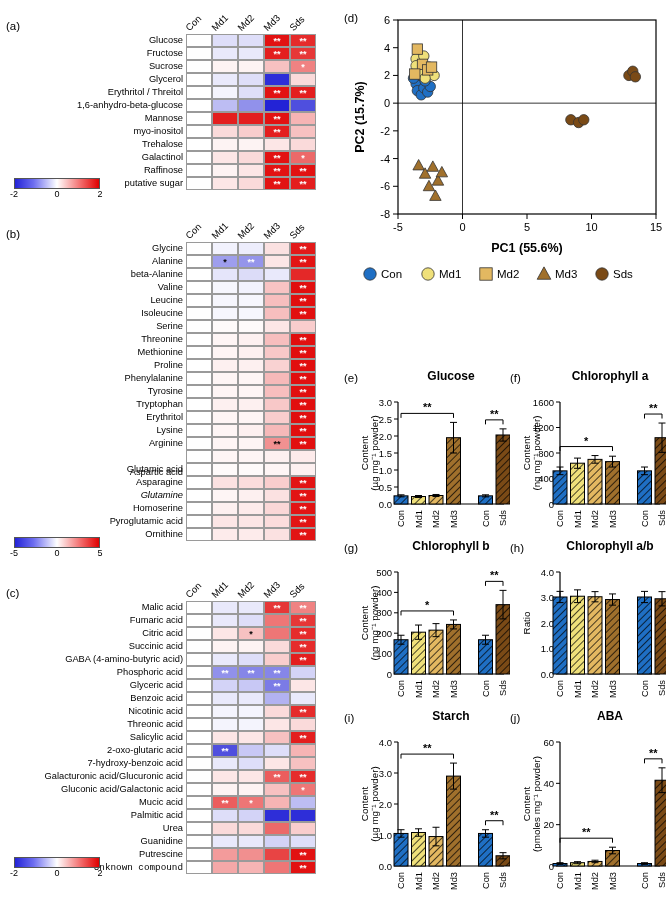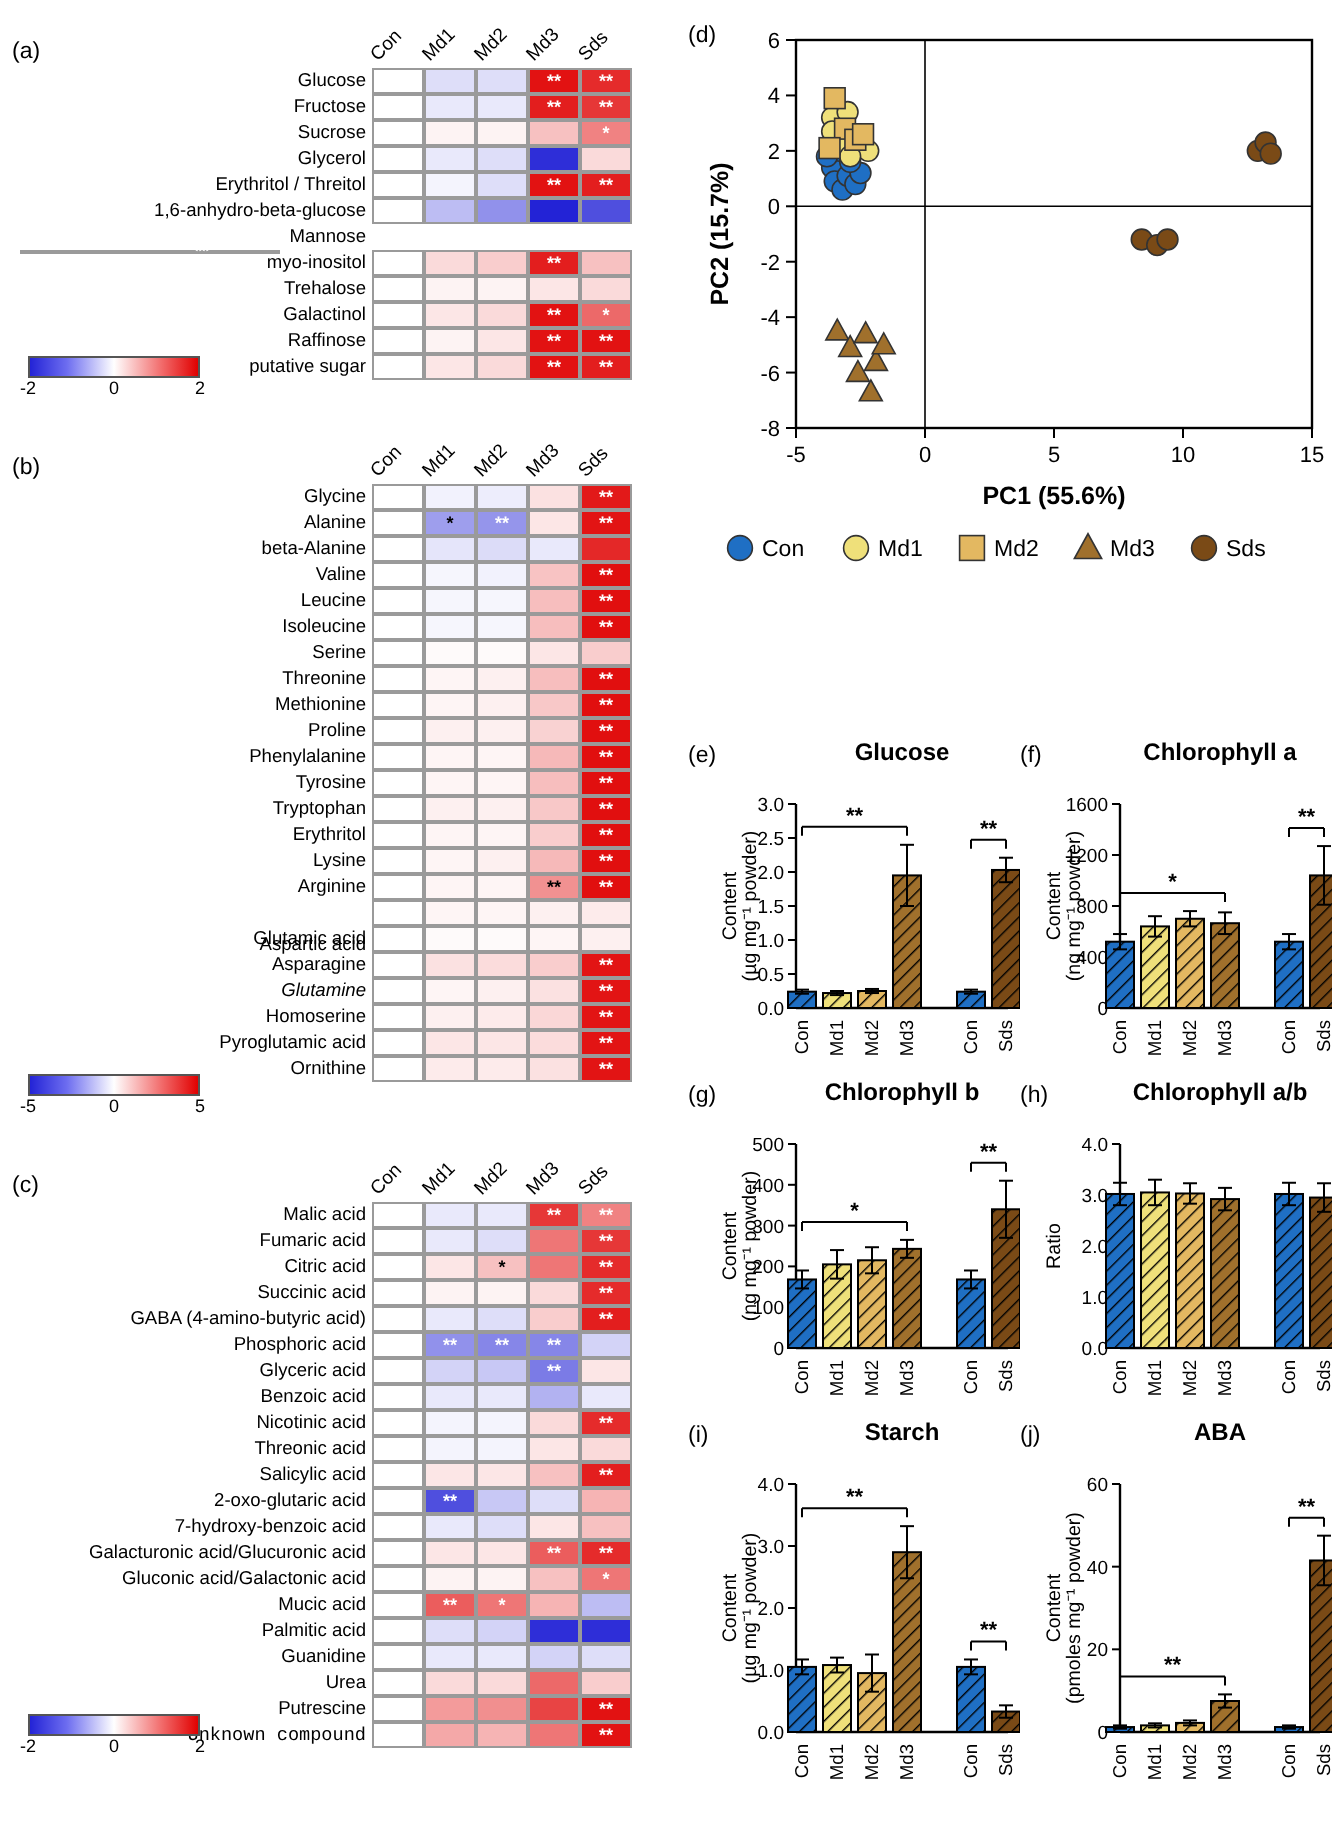--- a/index.html
+++ b/index.html
@@ -179,21 +179,21 @@
       <div class="hm-row" style="height: 13px;">
         <div class="hm-rowlabel" style="width: 176px; line-height: 13px;">1,6-anhydro-beta-glucose</div>
         <div class="hm-cells">
           <div class="hm-cell" style="background: rgb(255, 255, 255);"></div>
           <div class="hm-cell" style="background: rgb(189, 189, 243);"></div>
           <div class="hm-cell" style="background: rgb(145, 145, 235);"></div>
           <div class="hm-cell" style="background: rgb(35, 35, 214);"></div>
           <div class="hm-cell" style="background: rgb(79, 79, 222);"></div>
         </div>
       </div>
-      <div class="hm-row" style="height: 13px; flex-direction: column;">
+      <div class="hm-row" style="height: 13px;">
         <div class="hm-rowlabel" style="width: 176px; line-height: 13px;">Mannose</div>
         <div class="hm-cells">
           <div class="hm-cell" style="background: rgb(255, 255, 255);"></div>
           <div class="hm-cell" style="background: rgb(227, 30, 30);"></div>
           <div class="hm-cell" style="background: rgb(227, 30, 30);"></div>
           <div class="hm-cell" style="background: rgb(226, 18, 18);">
             <div class="star" style="color: rgb(255, 255, 255);">**</div>
           </div>
           <div class="hm-cell" style="background: rgb(246, 180, 180);"></div>
         </div>
@@ -778,37 +778,37 @@
         <div class="hm-rowlabel" style="width: 176px; line-height: 13px;">Palmitic acid</div>
         <div class="hm-cells">
           <div class="hm-cell" style="background: rgb(255, 255, 255);"></div>
           <div class="hm-cell" style="background: rgb(222, 222, 249);"></div>
           <div class="hm-cell" style="background: rgb(211, 211, 247);"></div>
           <div class="hm-cell" style="background: rgb(46, 46, 216);"></div>
           <div class="hm-cell" style="background: rgb(46, 46, 216);"></div>
         </div>
       </div>
       <div class="hm-row" style="height: 13px;">
+        <div class="hm-rowlabel" style="width: 176px; line-height: 13px;">Urea</div>
+        <div class="hm-cells">
+          <div class="hm-cell" style="background: rgb(255, 255, 255);"></div>
+          <div class="hm-cell" style="background: rgb(250, 218, 218);"></div>
+          <div class="hm-cell" style="background: rgb(250, 218, 218);"></div>
+          <div class="hm-cell" style="background: rgb(236, 105, 105);"></div>
+          <div class="hm-cell" style="background: rgb(249, 205, 205);"></div>
+        </div>
+      </div>
+      <div class="hm-row" style="height: 13px;">
         <div class="hm-rowlabel" style="width: 176px; line-height: 13px;">Guanidine</div>
         <div class="hm-cells">
           <div class="hm-cell" style="background: rgb(255, 255, 255);"></div>
           <div class="hm-cell" style="background: rgb(233, 233, 251);"></div>
           <div class="hm-cell" style="background: rgb(233, 233, 251);"></div>
           <div class="hm-cell" style="background: rgb(211, 211, 247);"></div>
           <div class="hm-cell" style="background: rgb(222, 222, 249);"></div>
-        </div>
-      </div>
-      <div class="hm-row" style="height: 13px;">
-        <div class="hm-rowlabel" style="width: 176px; line-height: 13px;">Urea</div>
-        <div class="hm-cells">
-          <div class="hm-cell" style="background: rgb(255, 255, 255);"></div>
-          <div class="hm-cell" style="background: rgb(250, 218, 218);"></div>
-          <div class="hm-cell" style="background: rgb(250, 218, 218);"></div>
-          <div class="hm-cell" style="background: rgb(236, 105, 105);"></div>
-          <div class="hm-cell" style="background: rgb(249, 205, 205);"></div>
         </div>
       </div>
       <div class="hm-row" style="height: 13px;">
         <div class="hm-rowlabel" style="width: 176px; line-height: 13px;">Putrescine</div>
         <div class="hm-cells">
           <div class="hm-cell" style="background: rgb(255, 255, 255);"></div>
           <div class="hm-cell" style="background: rgb(243, 155, 155);"></div>
           <div class="hm-cell" style="background: rgb(241, 143, 143);"></div>
           <div class="hm-cell" style="background: rgb(232, 68, 68);"></div>
           <div class="hm-cell" style="background: rgb(226, 18, 18);">

